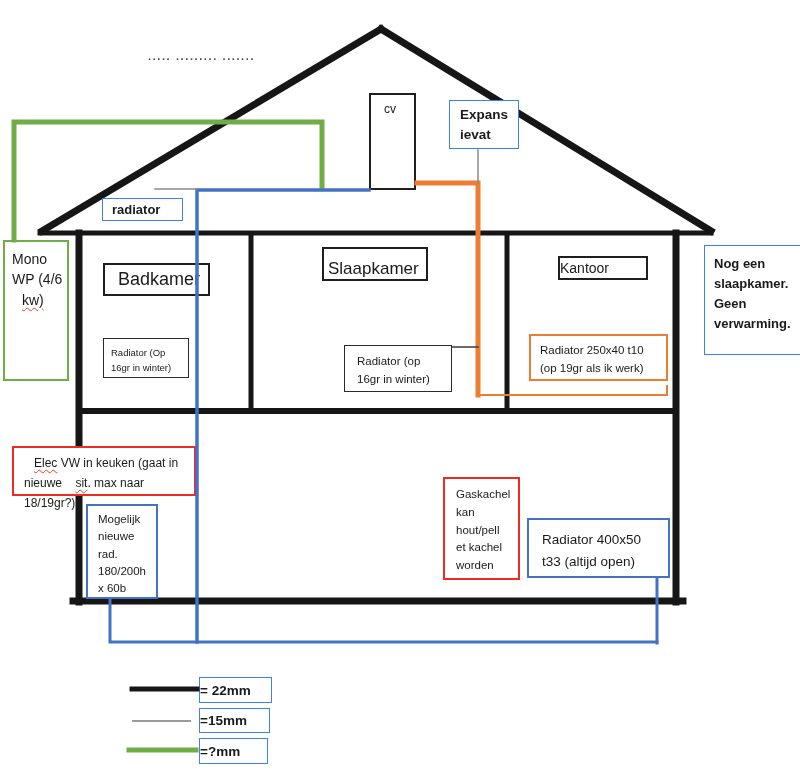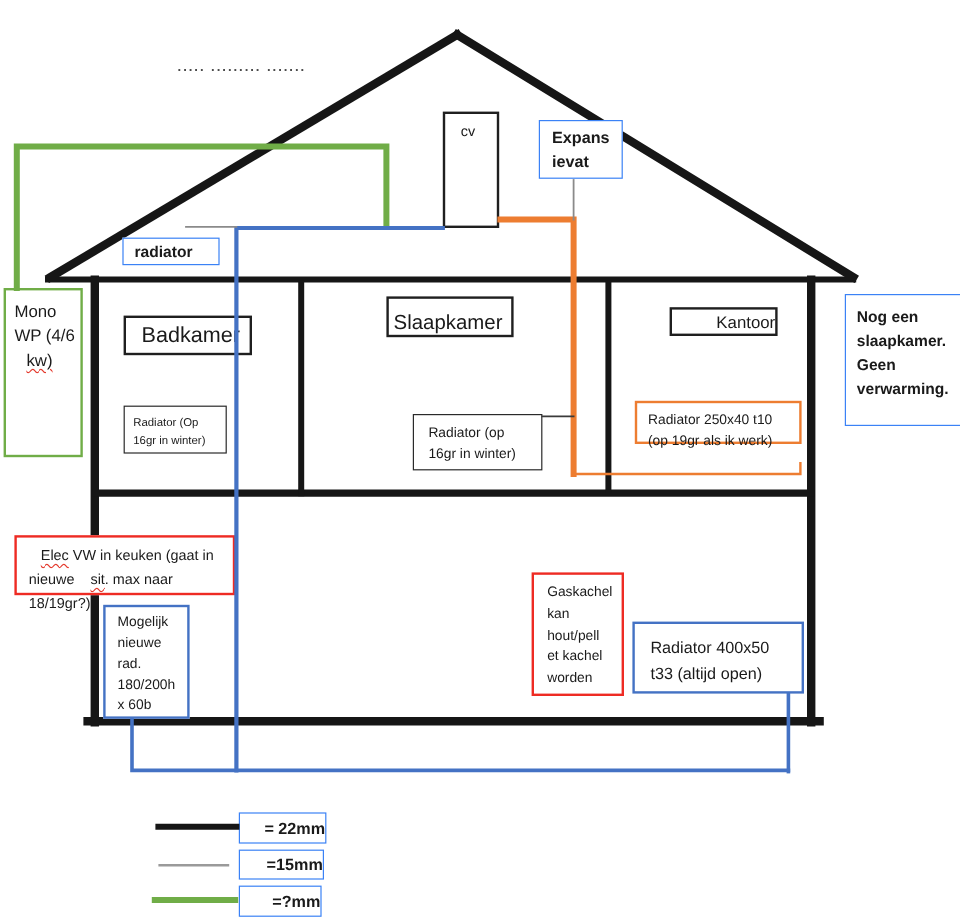--- a/index.html
+++ b/index.html
@@ -13,21 +13,21 @@
   .b-black{border:2px solid #1f1f1f;}
   .b-thinblack{border:1.5px solid #2a2a2a;}
   .b-gray{border:1px solid #3b82f6;font-weight:bold;}
   .b-green{border:2px solid #70ad47;}
   .b-blue{border:2px solid #4472c4;}
   .b-orange{border:2px solid #ed7d31;}
   .b-red{border:2px solid #ee2b23;}
   .wavy{text-decoration-line:underline;text-decoration-style:wavy;
         text-decoration-color:#e43b2e;text-decoration-thickness:1px;text-underline-offset:2px;padding-left:10px;}
   .vcenter{display:flex;align-items:center;}
-  .hcenter{justify-content:flex-end;}
+  .hcenter{justify-content:flex-start;}
   #dotted-marks{position:absolute;left:148px;top:50px;z-index:1;color:#4a4a4a;
                 font-size:11px;letter-spacing:1.6px;font-weight:bold;}
 </style>
 </head>
 <body>
 
 <div id="stage">
 
   <svg id="structure" class="layer" width="800" height="770" viewBox="0 0 800 770">
     <g stroke="#161616" stroke-linecap="square" fill="none">
@@ -79,21 +79,21 @@
 
   <div class="box b-thinblack" style="left:344px;top:345px;width:108px;height:47px;padding:7px 0 0 12px;font-size:11.5px;line-height:1.55;">
     <span class="note">Radiator (op
 16gr in winter)</span>
   </div>
 
   <div class="box b-black vcenter hcenter" style="left:558px;top:256px;width:90px;height:24px;font-size:14px;">
     <span>Kantoor</span>
   </div>
 
-  <div class="box b-orange" style="left:529px;top:334px;width:139px;height:36px;padding:6px 0 0 9px;font-size:11.5px;line-height:1.55;">
+  <div class="box b-orange" style="left:529px;top:334px;width:139px;height:47px;padding:6px 0 0 9px;font-size:11.5px;line-height:1.55;">
     <span class="note">Radiator 250x40 t10
 (op 19gr als ik werk)</span>
   </div>
 
   <div class="box b-gray" style="left:704px;top:245px;width:116px;height:110px;padding:8px 0 0 9px;font-size:13px;line-height:1.55;">
     <span class="note">Nog een
 slaapkamer.
 Geen
 verwarming.</span>
   </div>

